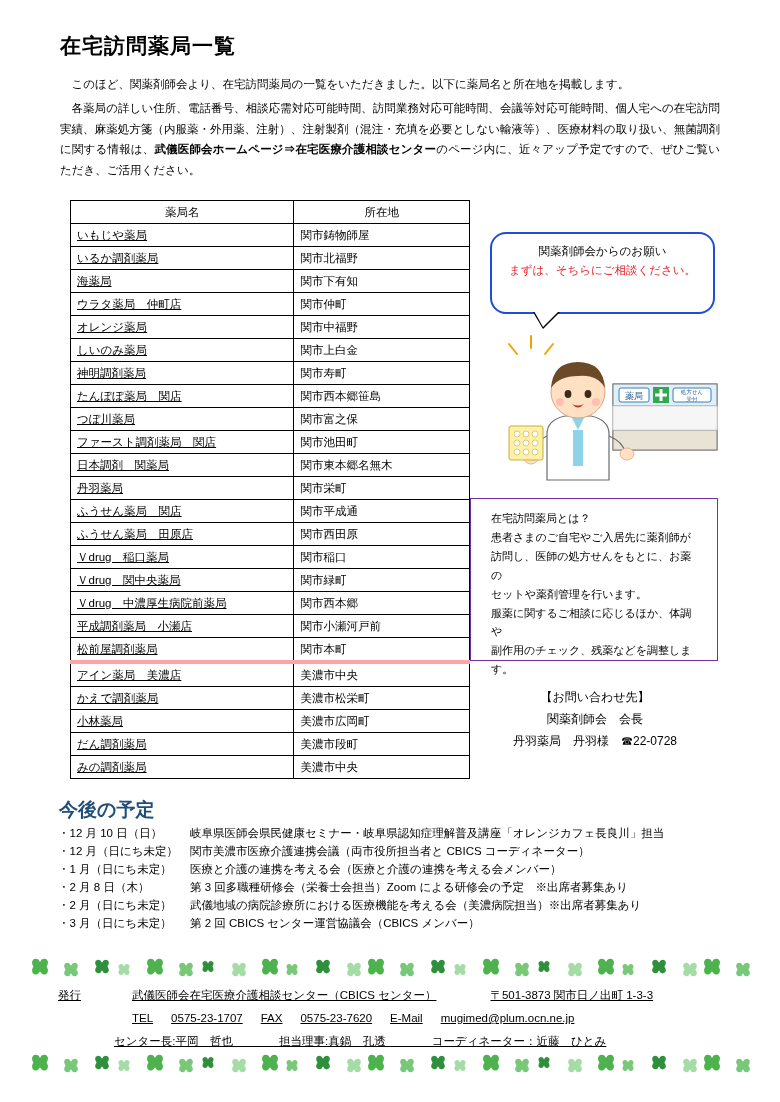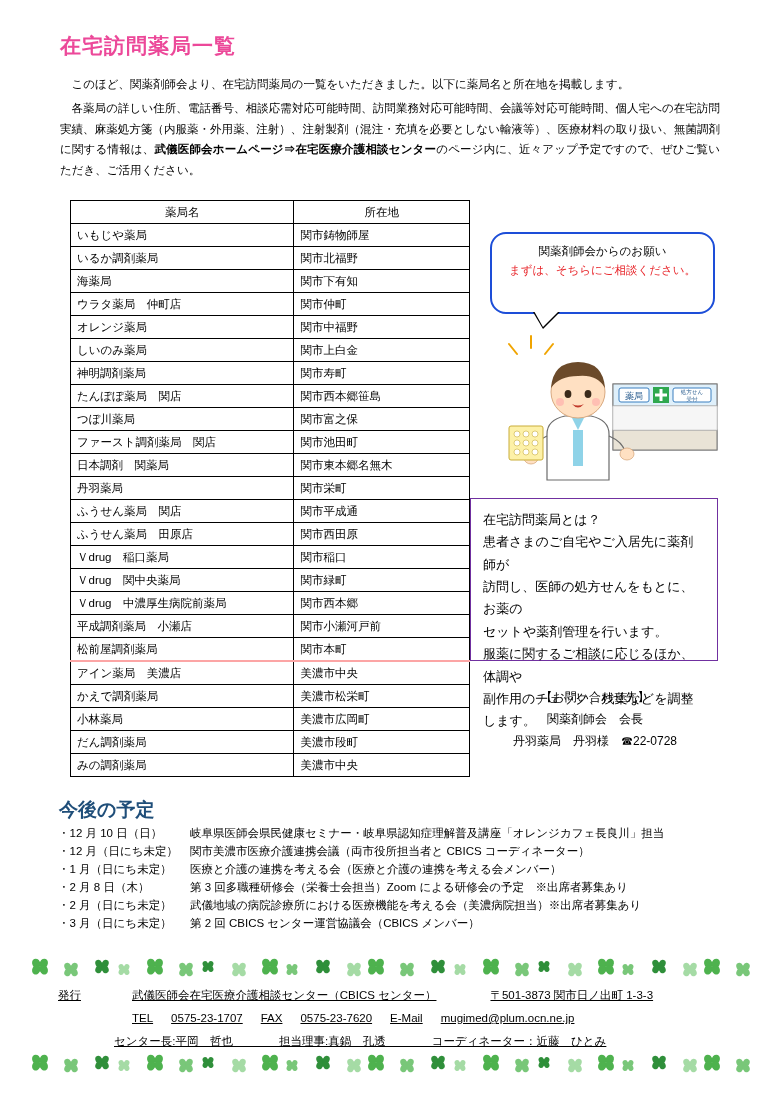--- a/index.html
+++ b/index.html
@@ -8,21 +8,21 @@
     background:#ffffff;
     font-family:"Liberation Sans", sans-serif;
     color:#000;
     position:relative;
     overflow:hidden;
   }
   .page{position:relative;width:780px;height:1102px;}
 
   h1.title{
     position:absolute;left:60px;top:32px;margin:0;
-    font-size:21px;font-weight:bold;color:#ec4899;
+    font-size:21px;font-weight:bold;color:#000000;
     letter-spacing:1px;
   }
 
   .intro{
     position:absolute;left:60px;top:70px;width:660px;
     font-size:11.5px;line-height:1.78;color:#000;
     text-align:justify;
   }
   .intro p{margin:4px 0 2px 0;text-indent:1em;}
   .intro .bold{font-weight:bold;}
@@ -33,23 +33,23 @@
     border-collapse:collapse;
     font-size:11.5px;
   }
   .ph-table th,.ph-table td{
     border:1px solid #000;
     height:20px;
     padding:1px 6px;
     line-height:1.25;
   }
   .ph-table th{font-weight:normal;text-align:center;}
-  .ph-table td.name{width:225px;}
+  .ph-table td.name{width:225px;text-decoration:underline;}
   .ph-table td.addr{width:175px;}
-  .ph-table tr.sep td{border-top:2px solid #fca5a5;}
+  .ph-table tr.sep td{border-top:4px solid #fca5a5;}
 
   
   .bubble{
     position:absolute;left:490px;top:232px;width:225px;height:82px;
     border:2px solid #1d4ed8;border-radius:16px;background:#fff;
     box-sizing:border-box;
     text-align:center;
     font-size:11.5px;
     line-height:1.65;
     padding-top:8px;
@@ -71,22 +71,22 @@
     border-top:17px solid #000;
   }
 
   
   .illus{position:absolute;left:487px;top:330px;width:232px;height:155px;}
 
   
   .info-box{
     position:absolute;left:470px;top:498px;width:248px;height:163px;
     border:1.5px solid #7030a0;box-sizing:border-box;
-    padding:10px 12px;
-    font-size:13px;line-height:1.72;
+    padding:10px 20px;
+    font-size:11px;line-height:1.72;
   }
 
   
   .contact{
     position:absolute;left:470px;top:686px;width:250px;
     text-align:center;font-size:12px;line-height:1.85;
   }
 
   
   h2.sched-title{

